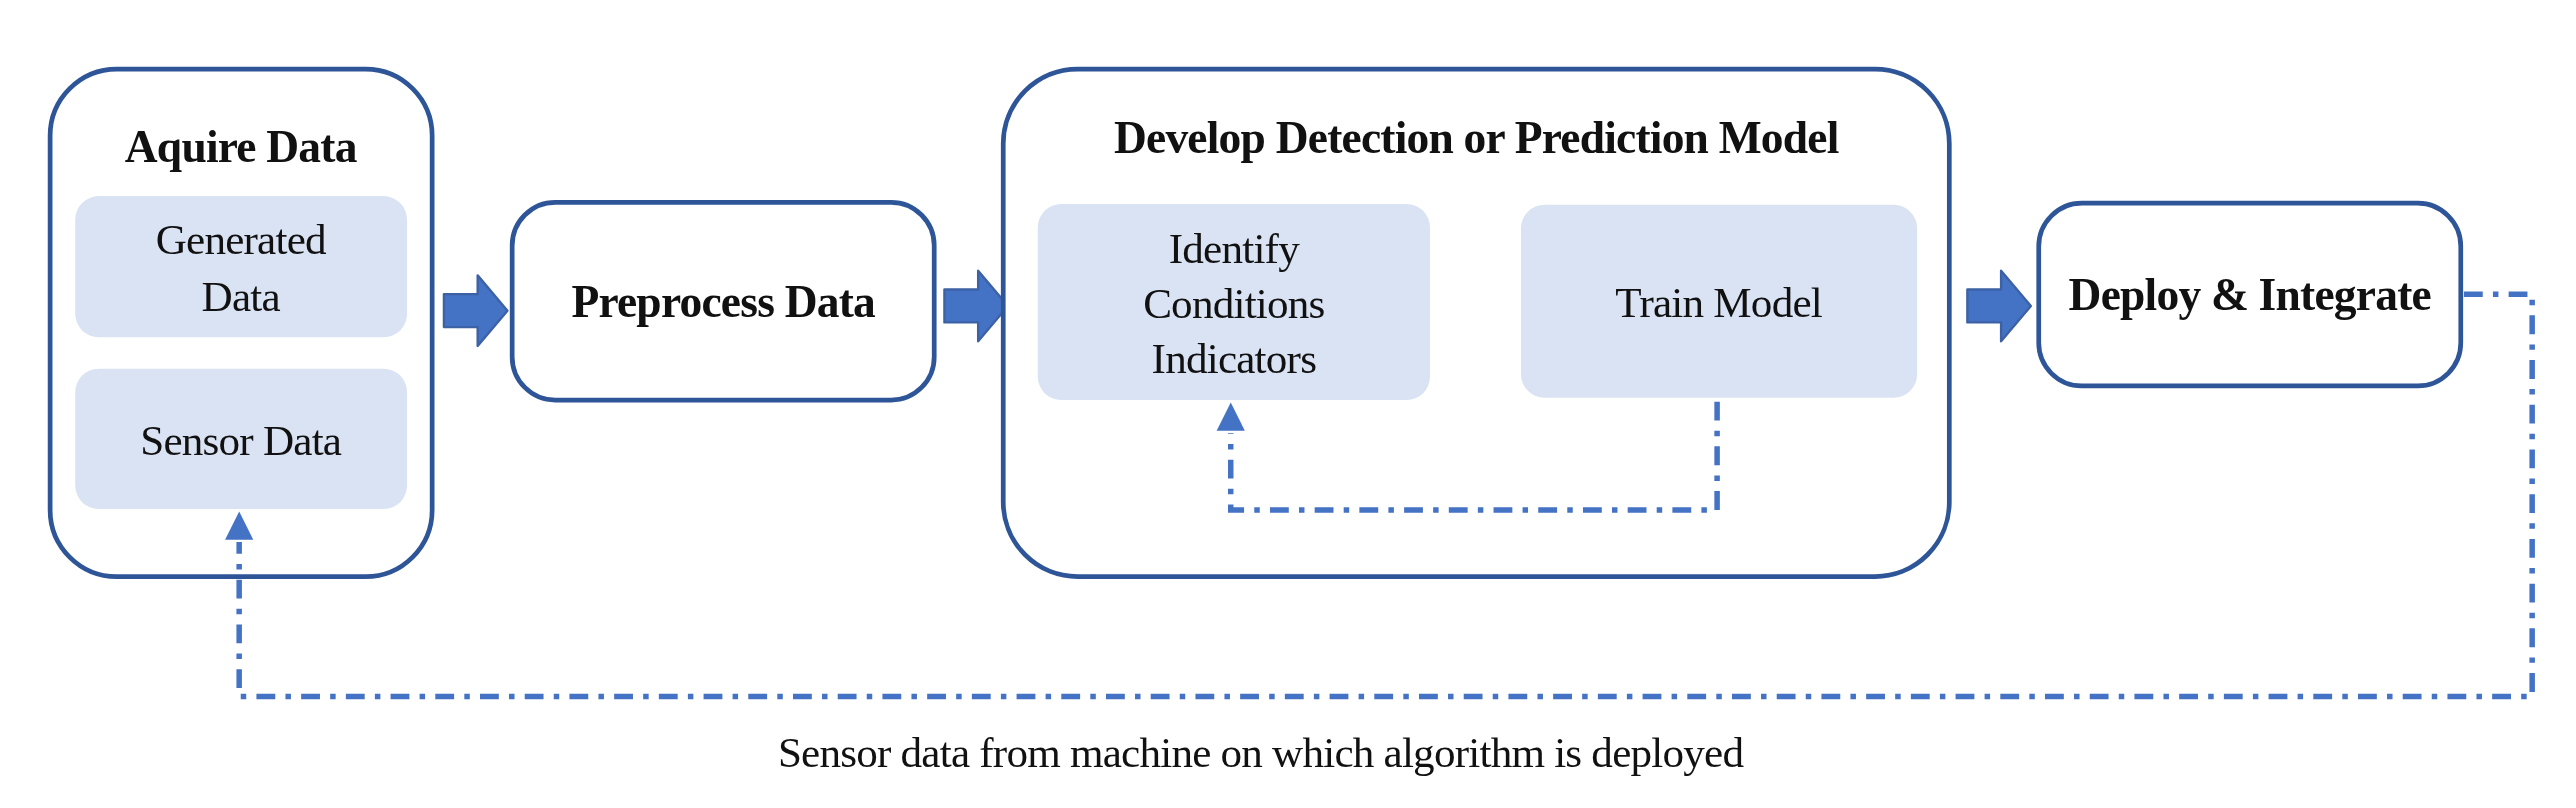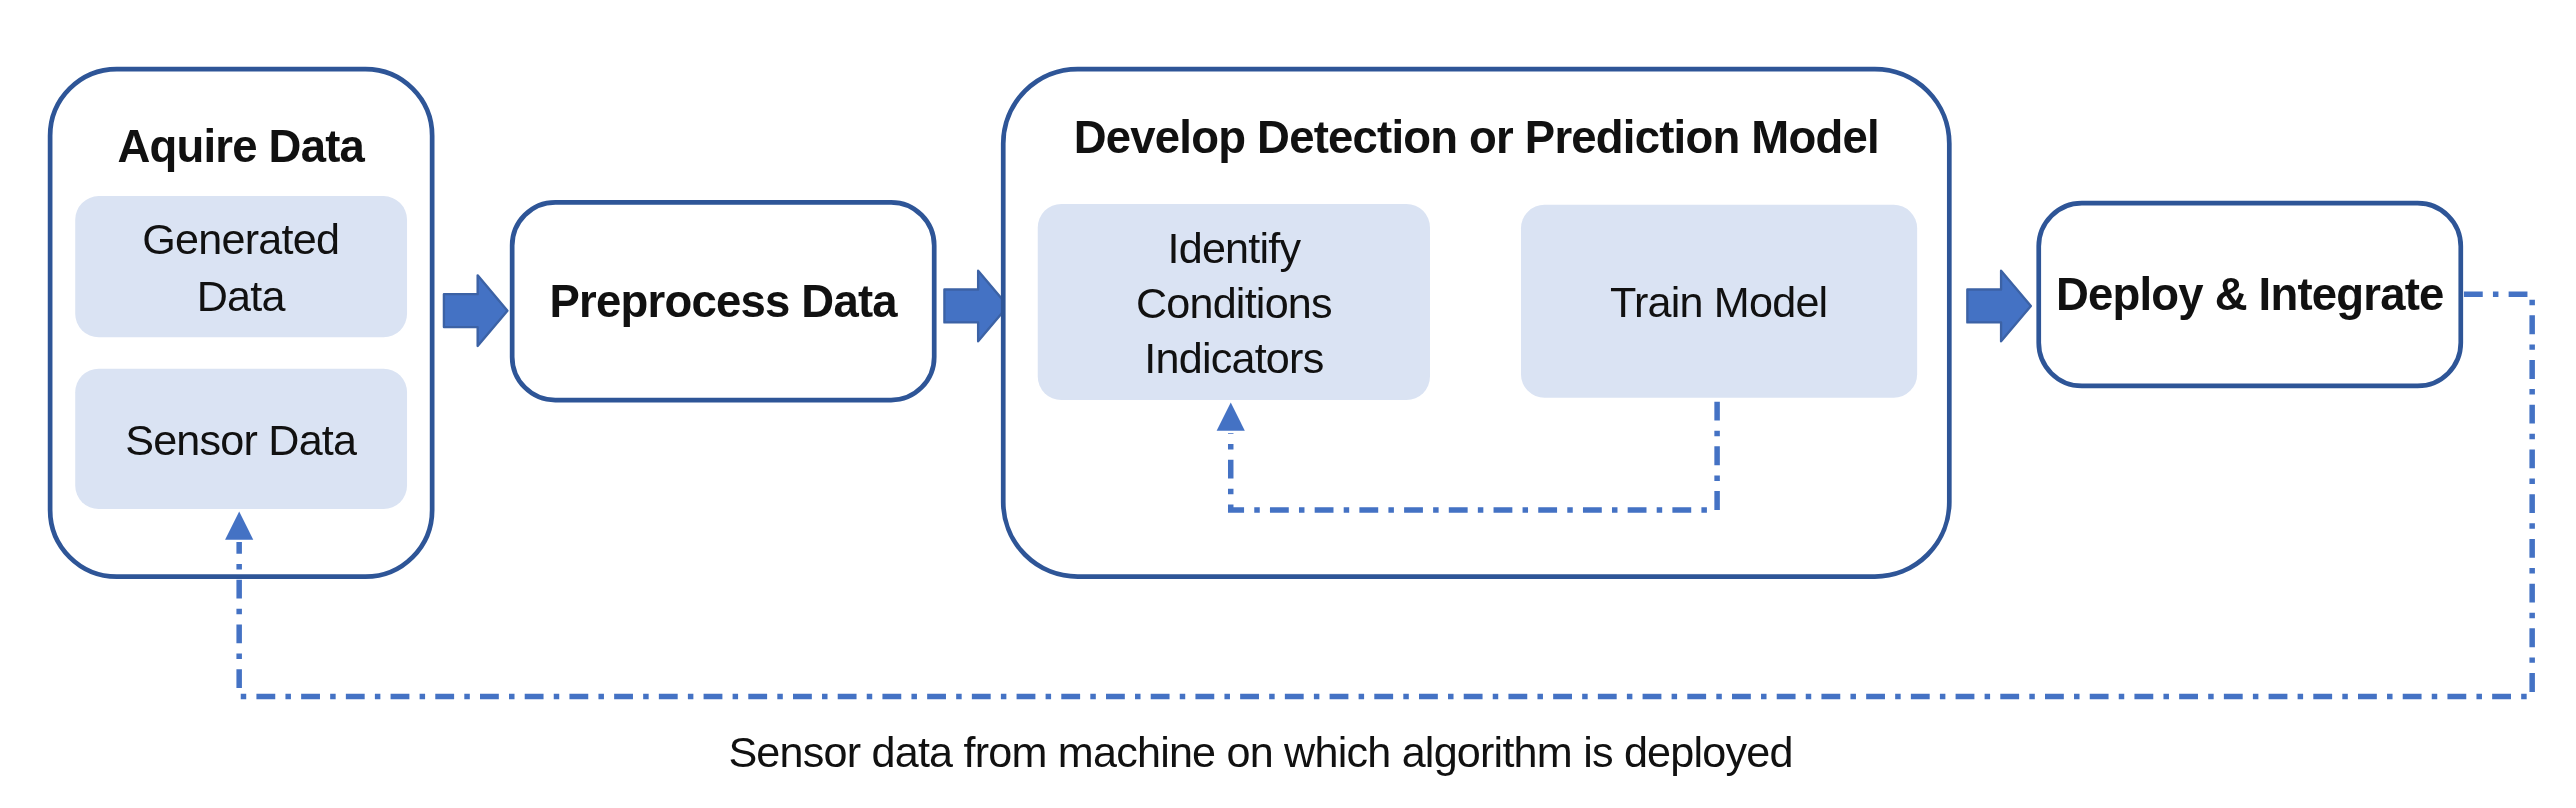--- a/index.html
+++ b/index.html
@@ -9,21 +9,21 @@
     --c-dash:#4472c4;
     --c-subfill:#dae3f3;
     --c-text:#111111;
     --c-bg:#ffffff;
   }
   html,body{margin:0;padding:0;background:var(--c-bg);}
   .canvas{
     position:relative;
     width:2576px;height:808px;
     background:var(--c-bg);
-    font-family:Liberation Sans, sans-serif;
+    font-family:Liberation Serif, serif;
   }
   svg{display:block;width:100%;height:100%;}
   .stage-box{fill:#ffffff;stroke:var(--c-border);stroke-width:6;}
   .sub-box{fill:var(--c-subfill);stroke:none;}
   .block-arrow{fill:var(--c-arrow);stroke:var(--c-arrow-edge);stroke-width:3;stroke-linejoin:round;}
   .dash-line{fill:none;stroke:var(--c-dash);stroke-width:7;stroke-dasharray:24 13 7 13;stroke-linecap:butt;}
   .dash-arrowhead{fill:var(--c-dash);stroke:none;}
   text{fill:var(--c-text);text-anchor:middle;}
   .box-title{font-weight:700;font-size:58px;letter-spacing:-1px;}
   .sub-label{font-weight:400;font-size:55px;letter-spacing:-1px;}

